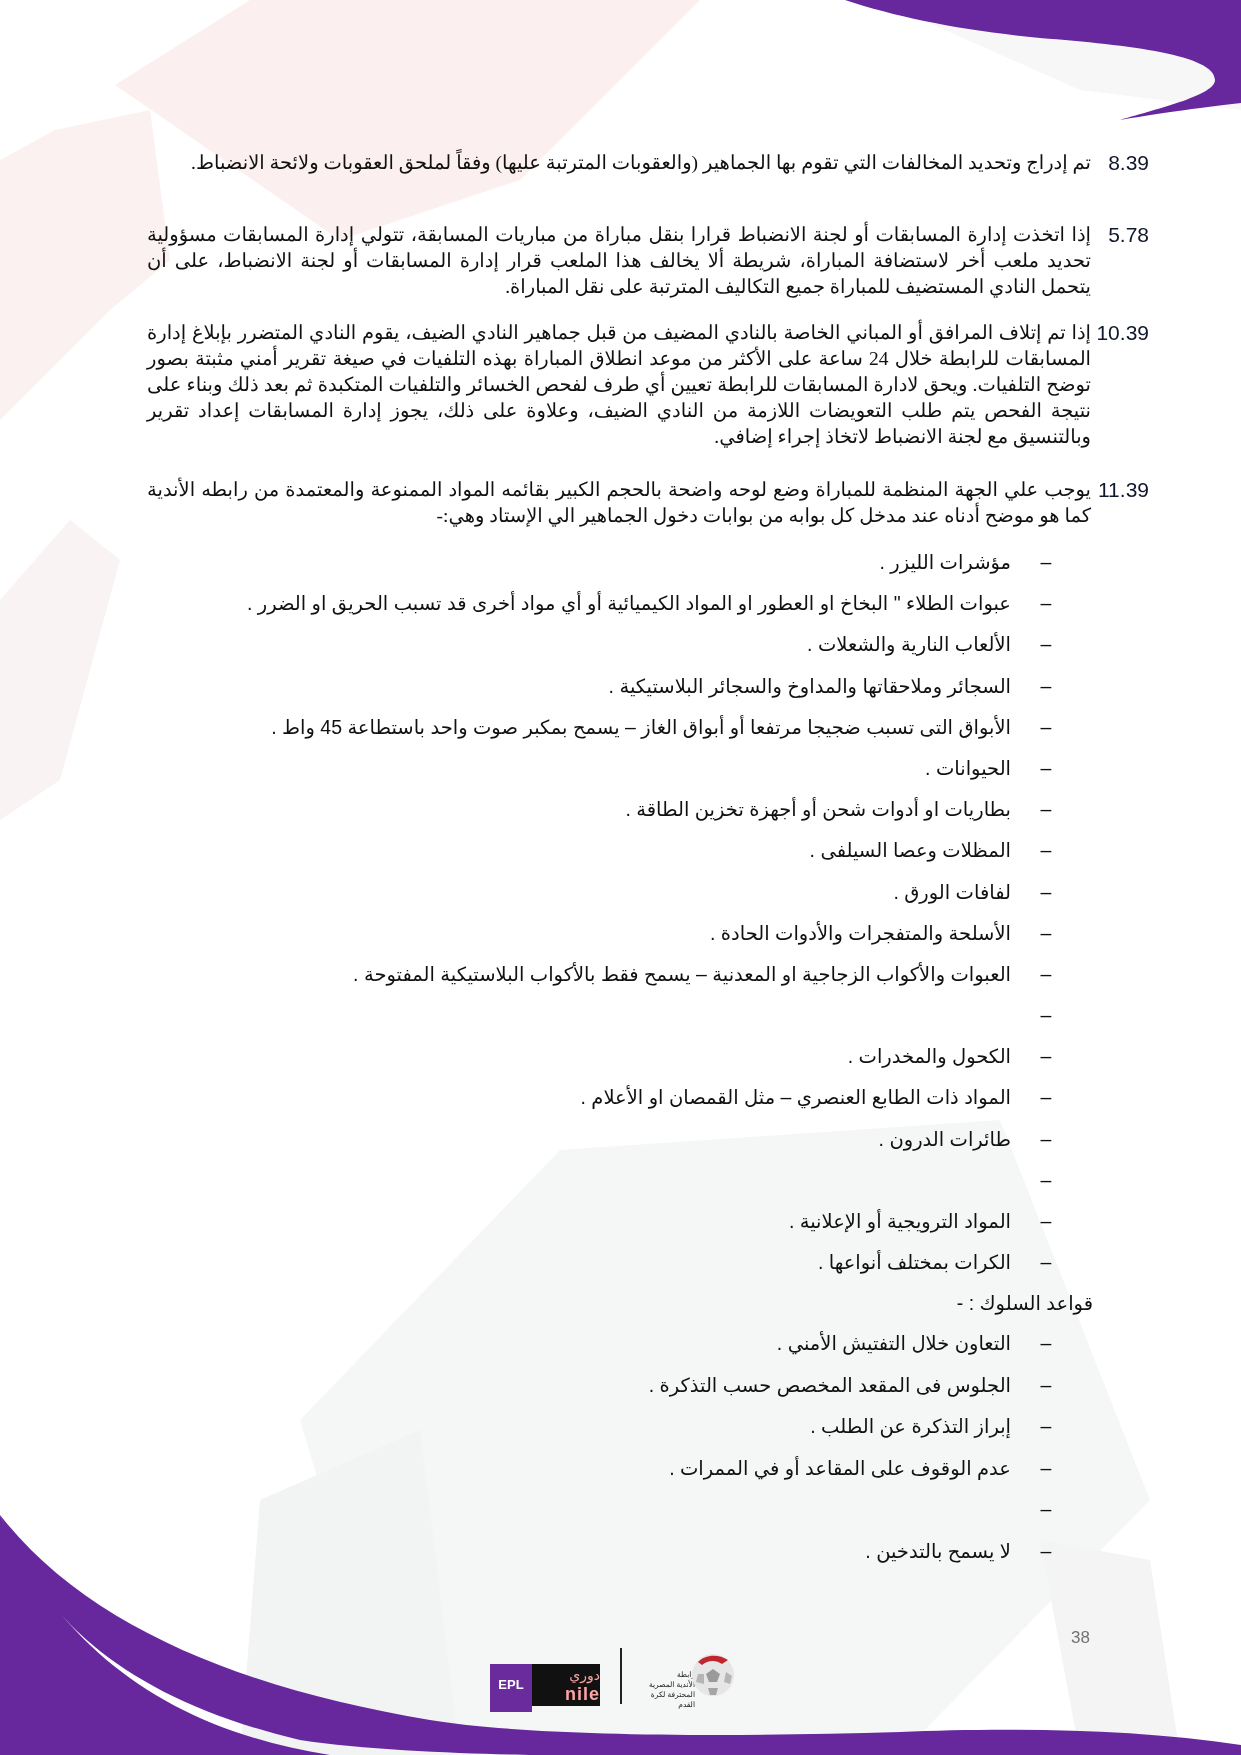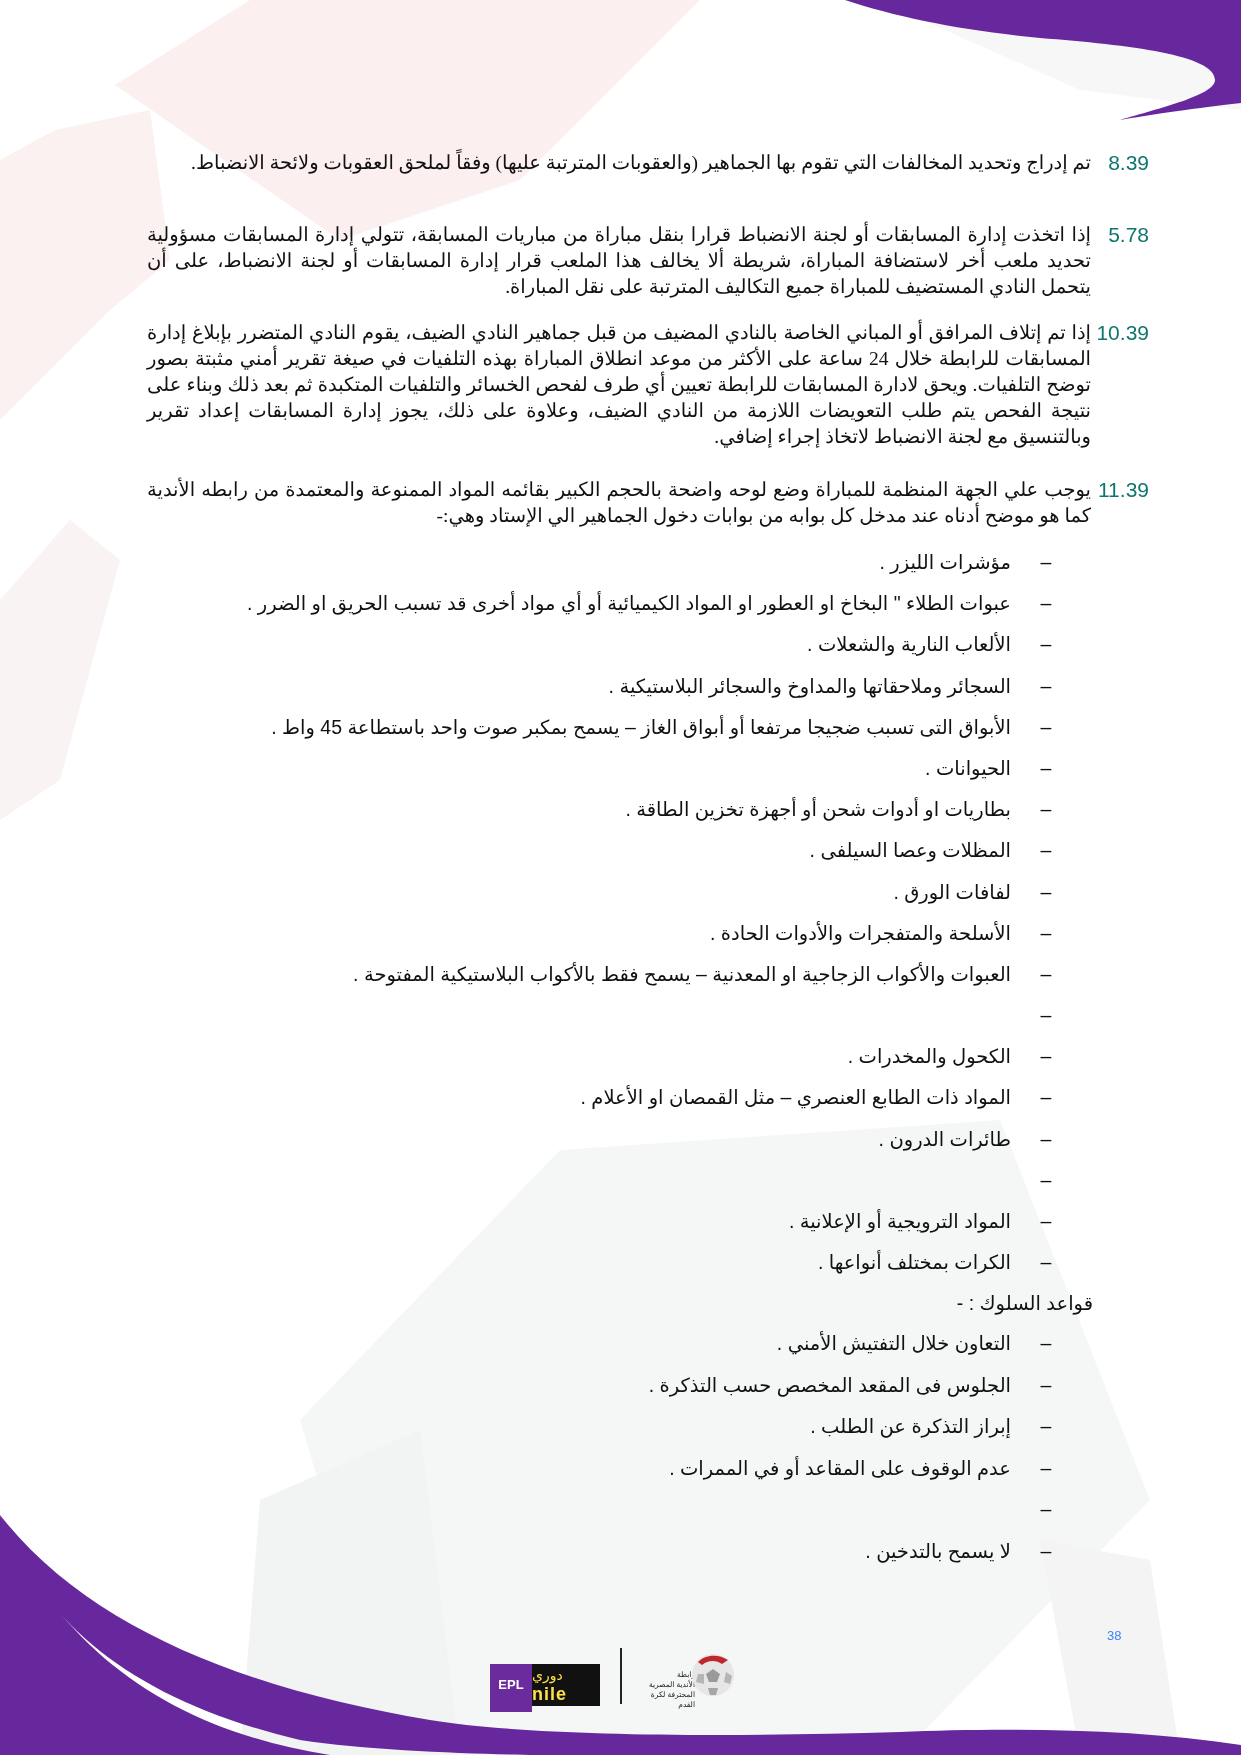--- a/index.html
+++ b/index.html
@@ -12,21 +12,21 @@
   .bg-svg { position: absolute; left: 0; top: 0; width: 1241px; height: 1755px; z-index: 0; }
   .content { position: absolute; left: 0; top: 0; width: 1241px; z-index: 1; }
 
   .clause {
     position: absolute; right: 150px; width: 944px;
     direction: rtl; text-align: justify;
     font-size: 19.5px; line-height: 26px;
   }
   .clause .num {
     position: absolute; right: -58px; top: 0; direction: ltr;
-    font-size: 21px; line-height: 26px; color: #0f766e;
+    font-size: 21px; line-height: 26px; color: #0f172a;
   }
   .clause .txt { display: block; text-align-last: right; font-family: Liberation Serif, serif; }
 
   .bullets {
     position: absolute; right: 230px; direction: rtl;
     list-style: none; margin: 0; padding: 0;
     font-size: 19.5px;
   }
   .bullets li { position: relative; height: 41.2px; line-height: 26px; white-space: nowrap; }
   .bullets li .dash {
@@ -38,33 +38,33 @@
   }
   .conduct {
     position: absolute; right: 230px; top: 1330px; direction: rtl;
     list-style: none; margin: 0; padding: 0; font-size: 19.5px;
   }
   .conduct li { position: relative; height: 41.5px; line-height: 26px; white-space: nowrap; }
   .conduct li .dash { position: absolute; right: -42px; top: 0; width: 14px; text-align: center; }
 
   .page-number {
     position: absolute; left: 1071px; top: 1628px;
-    font-size: 13px; color: #3b82f6; margin-left: 36px;
+    font-size: 17px; color: #737373;
   }
 
   .footer-logos { position: absolute; left: 490px; top: 1640px; width: 270px; height: 65px; }
   .logo-divider { position: absolute; left: 130px; top: 8px; width: 2px; height: 56px; background: #222; }
   .epl-logo { position: absolute; left: 0; top: 24px; width: 110px; height: 42px; }
   .epl-badge {
     position: absolute; left: 0; top: 0; width: 42px; height: 48px; background: #6a2b9c;
     color: #fff; font-weight: bold; font-size: 13px; line-height: 42px; text-align: center;
   }
   .nile-box {
     position: absolute; left: 42px; top: 0; width: 68px; height: 42px; background: #111;
-    color: #fde047; text-align: left;
+    color: #fca5a5; text-align: right;
   }
   .nile-box .ar { display: block; font-size: 14px; line-height: 18px; margin-top: 2px; }
   .nile-box .en { display: block; font-size: 18px; line-height: 20px; font-weight: bold; letter-spacing: 1px; }
   .fa-logo { position: absolute; left: 145px; top: 0; width: 120px; height: 65px; }
   .fa-text {
     position: absolute; left: 0; top: 30px; width: 60px; direction: rtl; text-align: right;
     font-size: 7.5px; line-height: 10px; color: #222;
   }
   .fa-ball { position: absolute; left: 55px; top: 12px; }
 </style>

